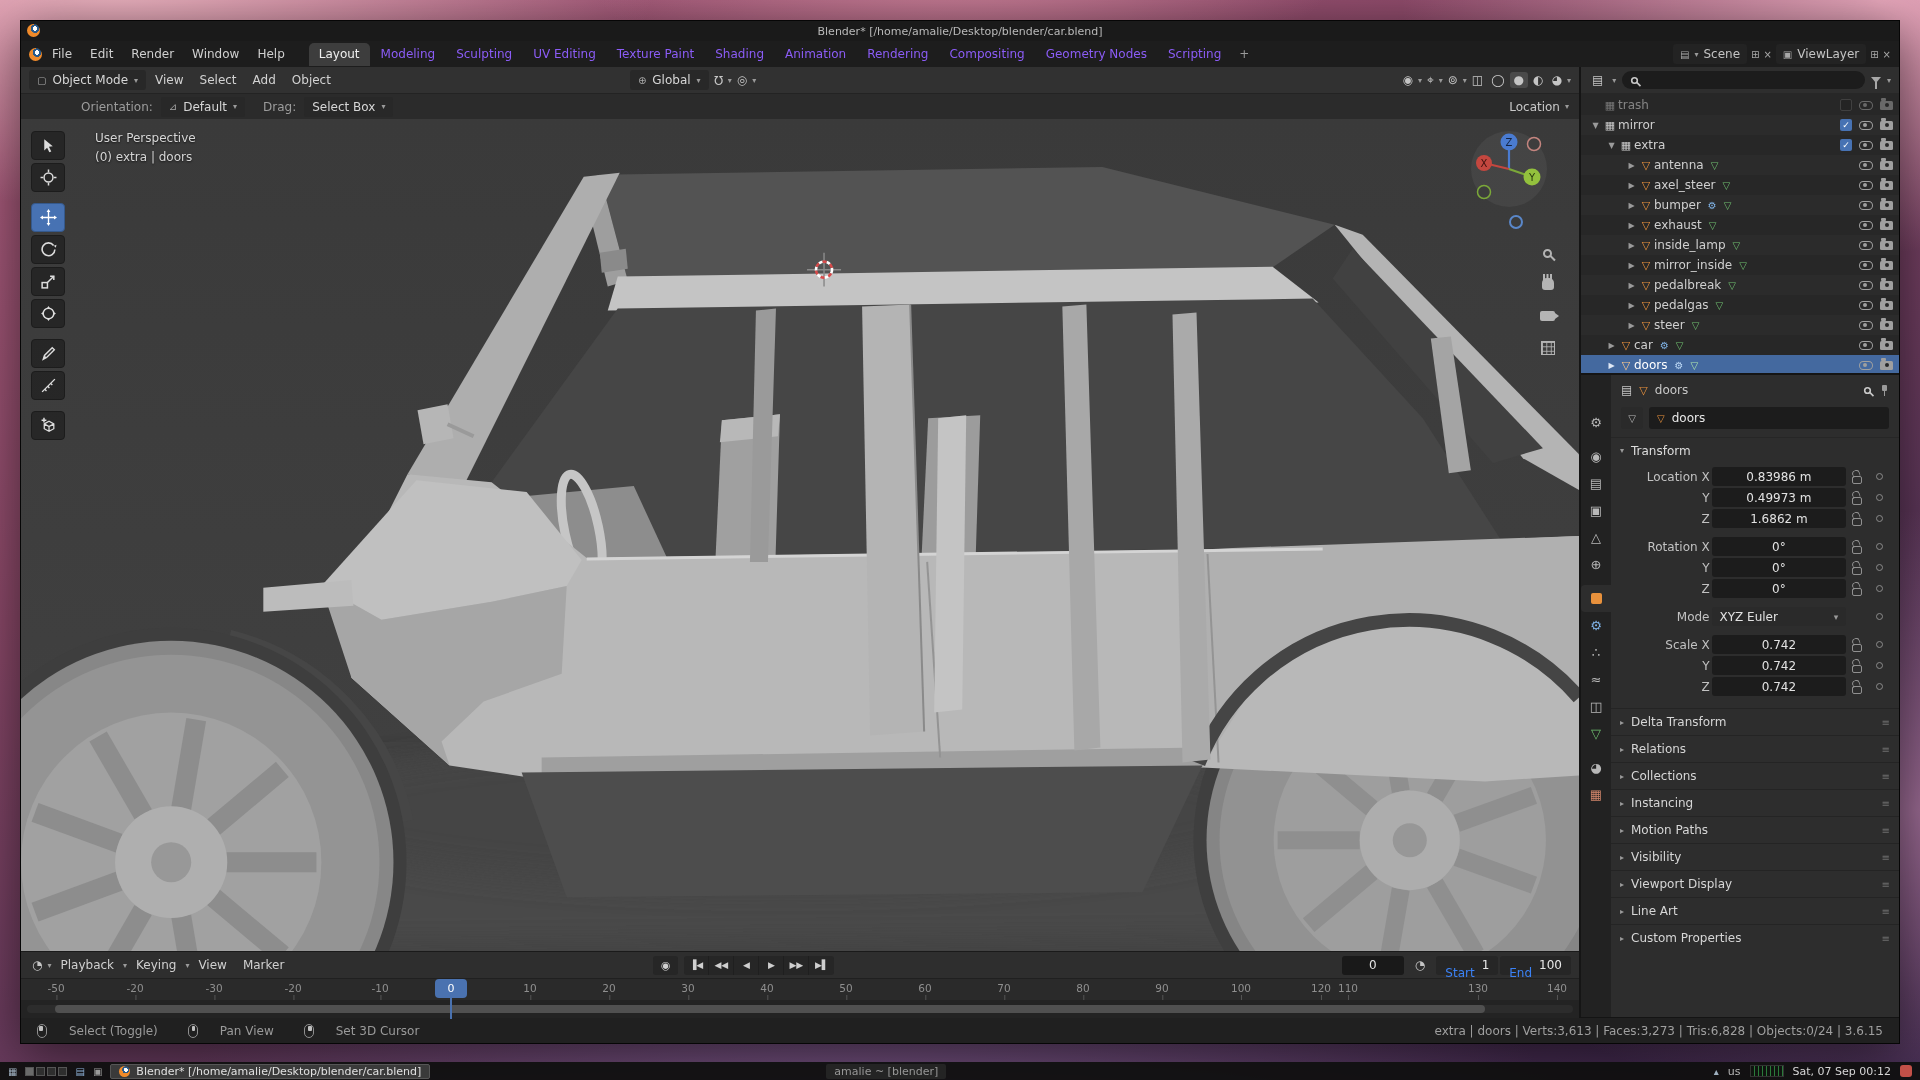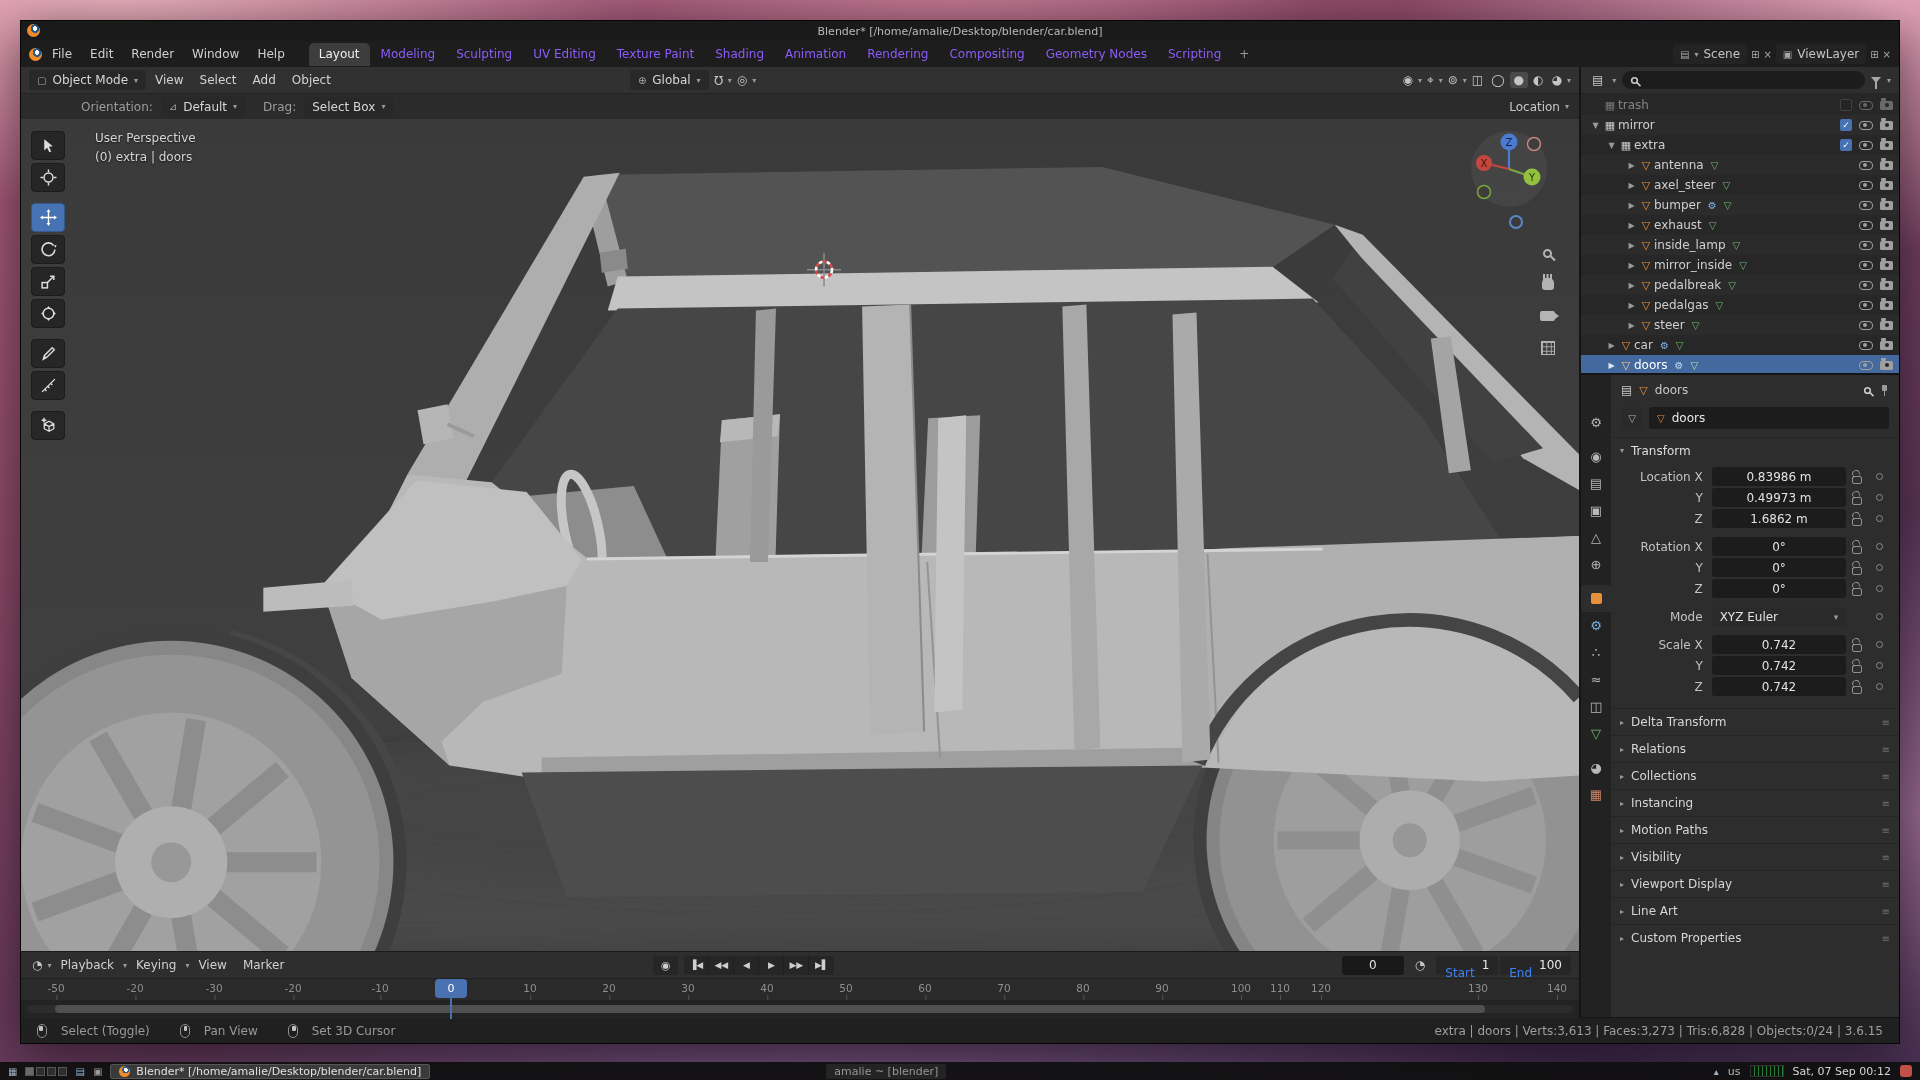--- a/index.html
+++ b/index.html
@@ -117,33 +117,33 @@
   .breadcrumb{height:30px;display:flex;align-items:center;gap:7px;padding:0 10px;}
   .icon-pin{width:10px;height:11px;position:relative;display:inline-block;}
   .icon-pin::before{content:"";position:absolute;left:3px;top:0;width:4.5px;height:6px;background:#9a9a9a;border-radius:1px;}
   .icon-pin::after{content:"";position:absolute;left:4.8px;top:6px;width:1.4px;height:5px;background:#9a9a9a;}
   .name-row{display:flex;gap:6px;padding:2px 10px 8px;}
   .sq-btn{width:22px;height:22px;background:#2a2a2a;border-radius:3px;display:flex;align-items:center;justify-content:center;color:#b8b8b8;}
   .name-field{flex:1;height:22px;background:#1c1c1c;border-radius:3px;display:flex;align-items:center;gap:7px;padding:0 8px;color:#e8e8e8;}
   .panel-header{height:26px;display:flex;align-items:center;gap:7px;padding:0 9px;color:#dedede;border-top:1px solid #262626;}
   .transform-body{padding:4px 8px 10px;}
   .trow{display:flex;align-items:center;height:19px;margin-bottom:2px;}
-  .tlabel{width:95px;text-align:right;padding-right:9px;color:#c2c2c2;white-space:nowrap;}
+  .tlabel{width:95px;text-align:right;padding-right:2px;color:#c2c2c2;white-space:nowrap;}
   .tfield{width:138px;height:19px;background:#1c1c1c;border-radius:3px;color:#e2e2e2;display:flex;align-items:center;justify-content:center;}
   .tfield.dropdown{background:#2a2a2a;justify-content:flex-start;padding:0 8px;}
   .tfield.dropdown::after{content:"▾";margin-left:auto;color:#999;font-size:9px;}
   .ticon{width:23px;display:flex;justify-content:center;}
   .icon-lock{width:10px;height:8px;border:1.3px solid #909090;border-radius:2px;position:relative;display:inline-block;margin-top:6px;}
   .icon-lock::before{content:"";position:absolute;left:-1px;top:-7px;width:6px;height:6px;border:1.4px solid #909090;border-bottom:none;border-radius:4px 4px 0 0;transform:rotate(-18deg);}
   .dot-hollow{width:7px;height:7px;border:1.4px solid #8a8a8a;border-radius:50%;display:inline-block;}
   .prop-panel{height:27px;display:flex;align-items:center;gap:7px;padding:0 9px;border-top:1px solid #242424;color:#d6d6d6;}
   .grip{margin-left:auto;color:#6e6e6e;font-size:10px;}
   
   .statusbar{height:26px;background:#202020;border-top:1px solid #141414;display:flex;align-items:center;gap:30px;padding:0 16px;color:#9a9a9a;flex:0 0 auto;}
-  .hint{display:flex;align-items:center;gap:14px;}
+  .hint{display:flex;align-items:center;gap:22px;}
   .mouse-ico{width:10px;height:14px;border:1px solid #8f8f8f;border-radius:5px;position:relative;display:inline-block;}
   .mouse-ico::before{content:"";position:absolute;top:1px;width:3.5px;height:5px;background:#c0c0c0;border-radius:1px;}
   .mouse-ico.l::before{left:1px;} .mouse-ico.m::before{left:3px;} .mouse-ico.r::before{right:1px;}
   .stats{margin-left:auto;color:#9f9f9f;white-space:nowrap;}
   
   .os-taskbar{position:absolute;left:0;bottom:0;width:1920px;height:18px;background:rgba(16,16,16,.95);display:flex;align-items:center;gap:8px;padding:0 8px;font-size:11px;color:#b8b8b8;z-index:10;}
   .pager{display:flex;gap:2px;}
   .pager i{width:9px;height:9px;background:#2e2e2e;border:1px solid #555;display:inline-block;}
   .pager i.on{background:#6a6a6a;}
   .task{display:flex;align-items:center;gap:6px;height:15px;padding:0 8px;border-radius:2px;max-width:420px;white-space:nowrap;overflow:hidden;text-overflow:ellipsis;}
@@ -508,21 +508,21 @@
             <span class="tick" style="left:509px">10</span>
             <span class="tick" style="left:588px">20</span>
             <span class="tick" style="left:667px">30</span>
             <span class="tick" style="left:746px">40</span>
             <span class="tick" style="left:825px">50</span>
             <span class="tick" style="left:904px">60</span>
             <span class="tick" style="left:983px">70</span>
             <span class="tick" style="left:1062px">80</span>
             <span class="tick" style="left:1141px">90</span>
             <span class="tick" style="left:1220px">100</span>
-            <span class="tick" style="left:1259px">110</span>
+            <span class="tick" style="left:1327px">110</span>
             <span class="tick" style="left:1300px">120</span>
             <span class="tick" style="left:1457px">130</span>
             <span class="tick" style="left:1536px">140</span>
           </div>
           <div class="tl-bottom">
             <div class="tl-track"></div>
             <div class="tl-thumb"></div>
           </div>
           <div class="playhead">
             <div class="ph-badge">0</div>

